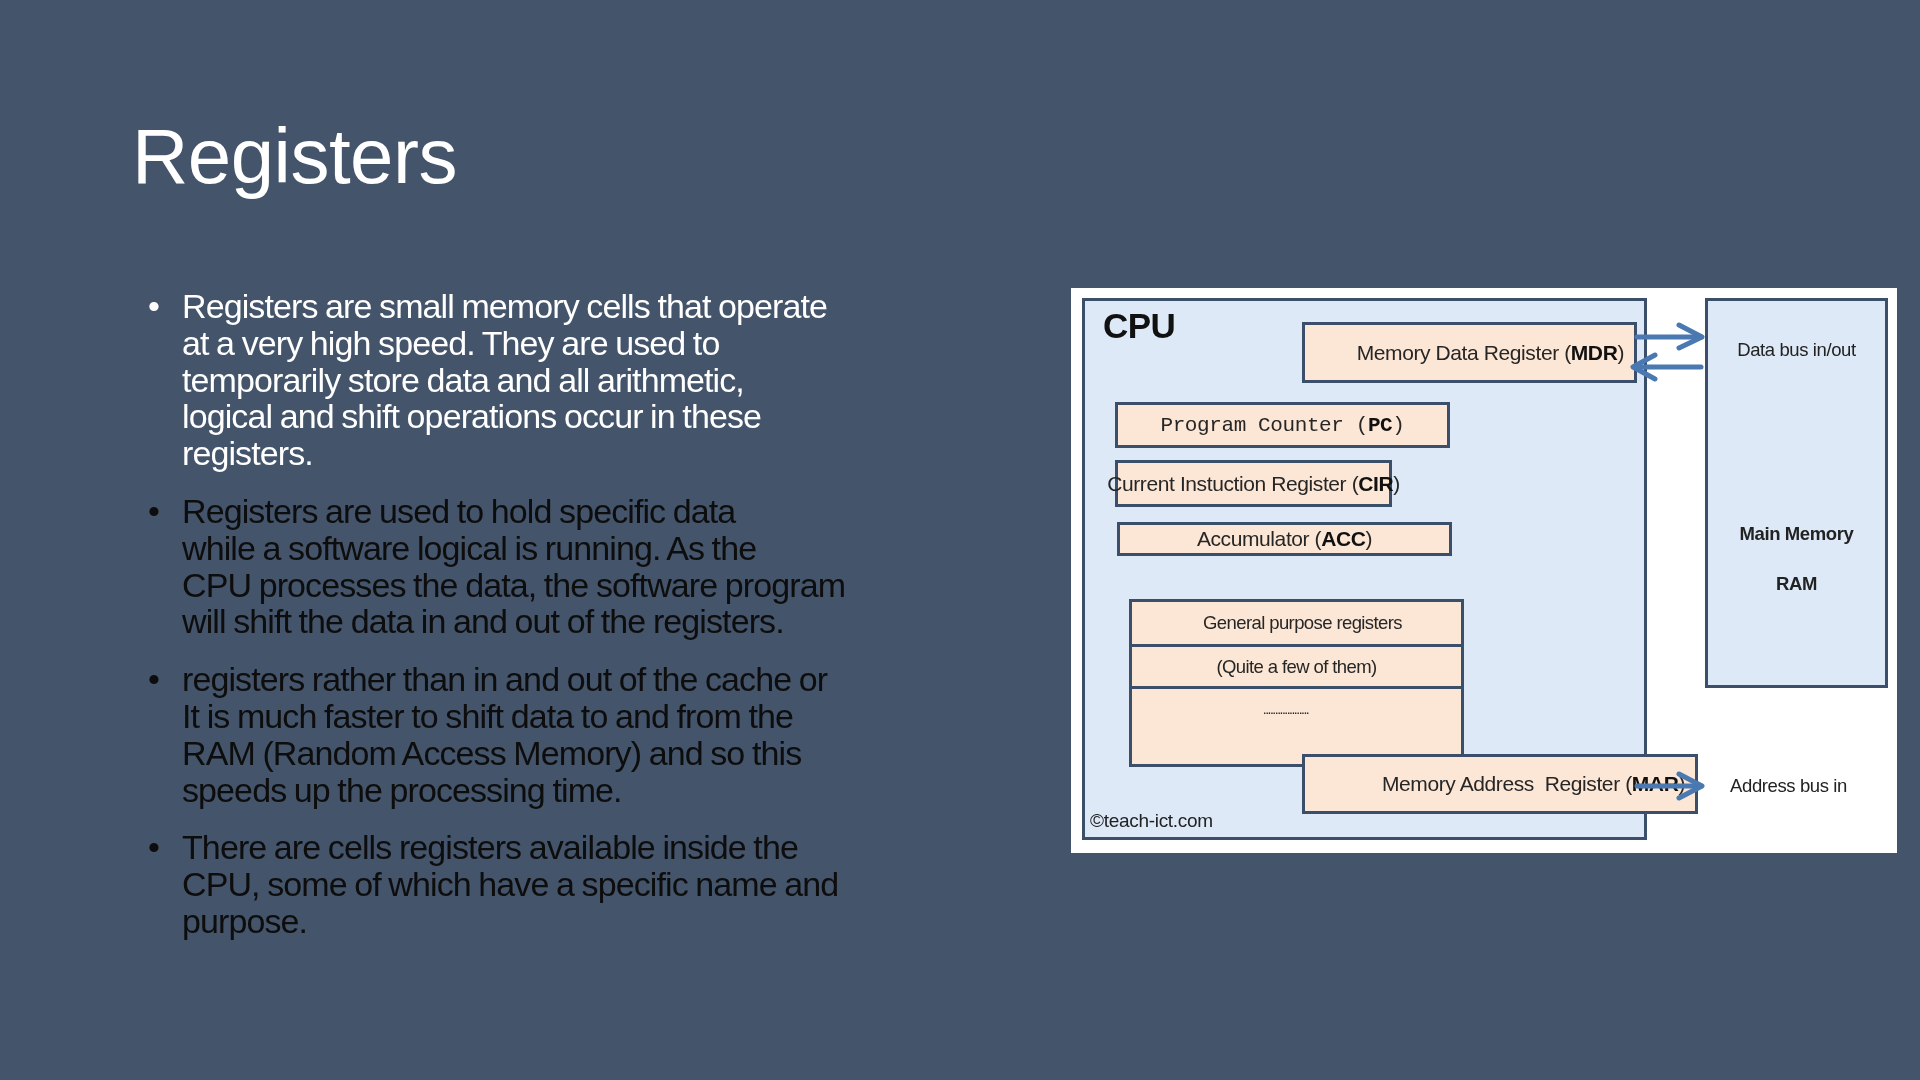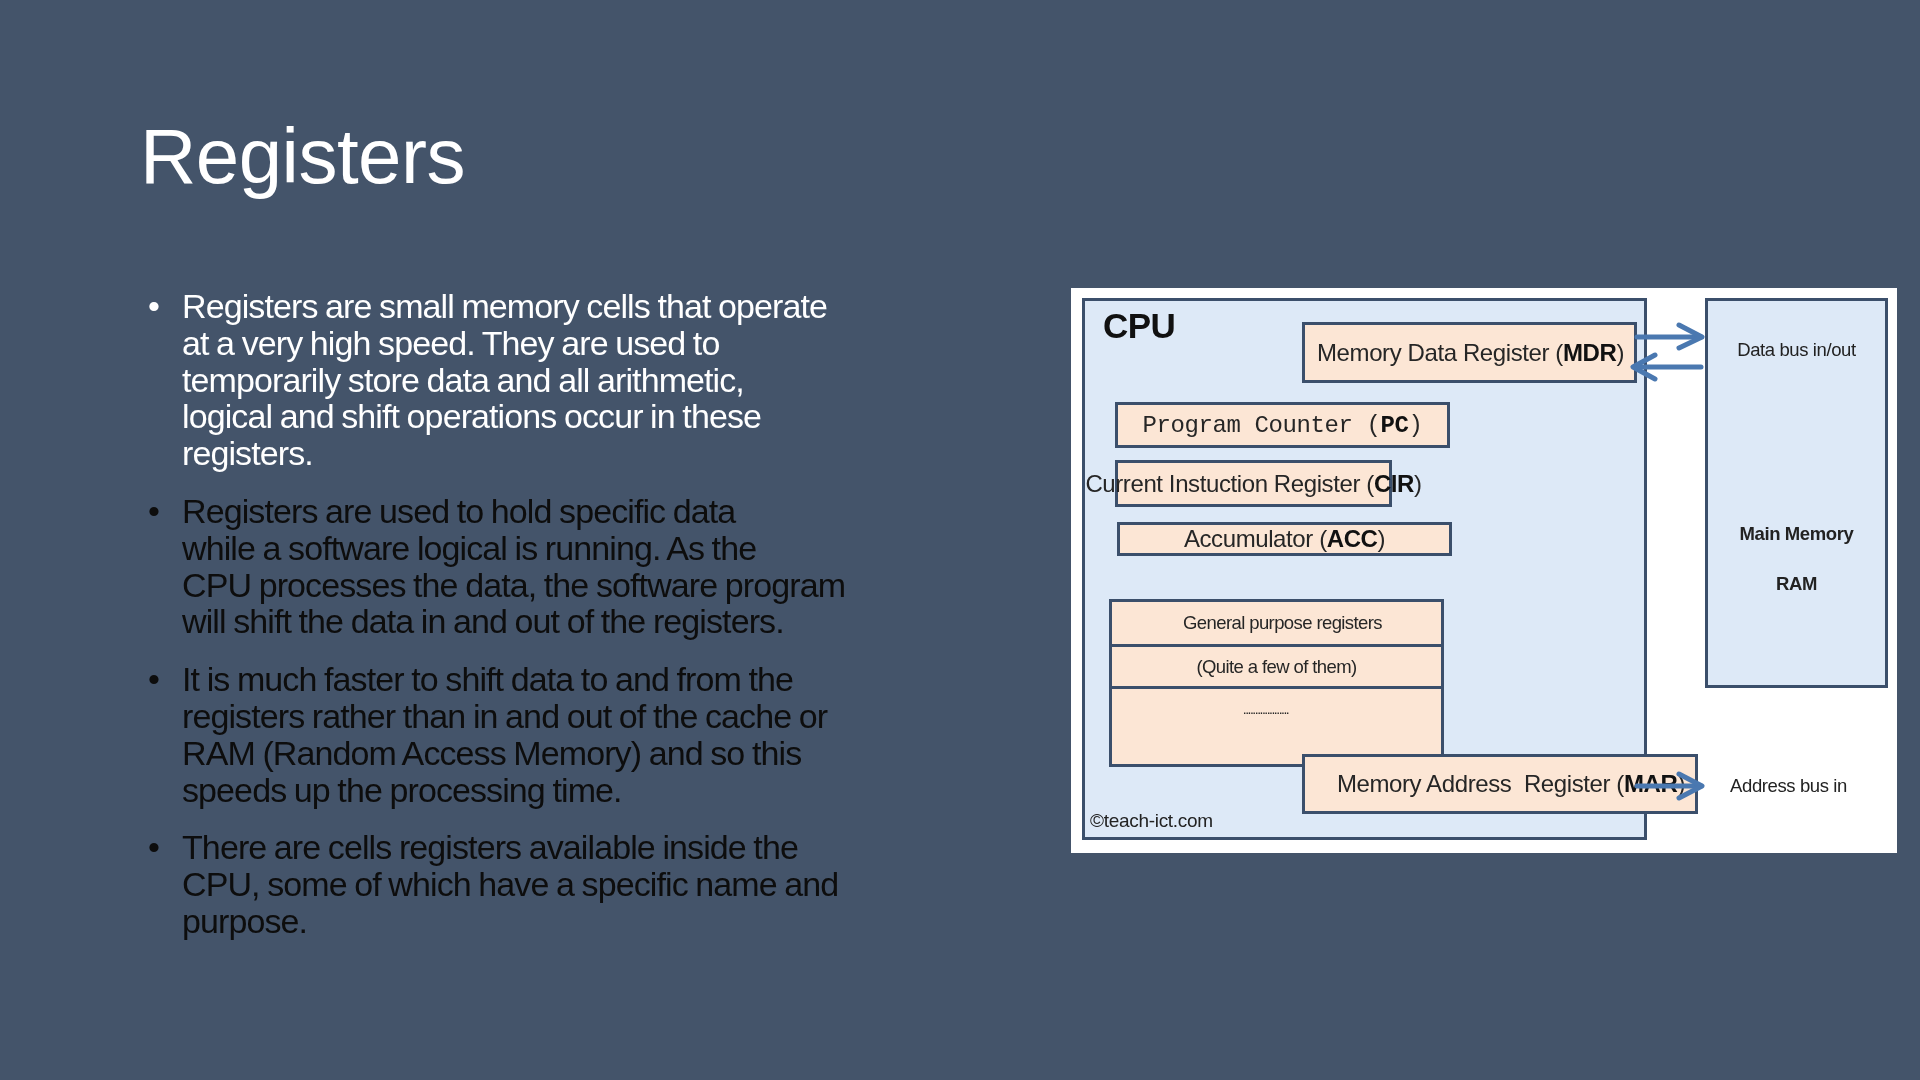--- a/index.html
+++ b/index.html
@@ -3,21 +3,21 @@
 <meta charset="utf-8">
 <style>
   html, body { margin:0; padding:0; }
   body {
     width:1920px; height:1080px; overflow:hidden;
     background:#44546a;
     position:relative;
     font-family:"Liberation Sans", "DejaVu Sans", sans-serif;
   }
   .slide-title {
-    position:absolute; left:140px; top:106px;
+    position:absolute; left:132px; top:106px;
     font-family:"Liberation Sans", sans-serif;
     font-weight:normal; font-size:78px; line-height:100px;
     color:#ffffff; letter-spacing:-0.5px; margin:0;
   }
   .bullets {
     position:absolute; left:146px; top:288px; width:890px;
     margin:0; padding:0; list-style:none;
   }
   .bullet {
     position:relative; padding-left:36px;
@@ -42,28 +42,28 @@
   }
   .cpu-box { left:11px; top:10px; width:565px; height:542px; background:#dde9f7; }
   .ram-box { left:634px; top:10px; width:183px; height:390px; background:#dde9f7; }
   .cpu-label {
     position:absolute; left:32px; top:18px;
     font-size:35px; font-weight:bold; color:#111111; letter-spacing:-0.5px;
   }
   .reg {
     position:absolute; box-sizing:border-box;
     border:3px solid #3b4f6b; background:#fce6d5;
-    font-size:24px; color:#262626; letter-spacing:-0.4px;
+    font-size:21px; color:#262626; letter-spacing:-0.4px;
     display:flex; align-items:center; justify-content:center;
     white-space:nowrap;
   }
   .reg b { color:#111; }
   .reg.right { justify-content:flex-end; padding-right:10px; }
   .gp-group {
-    position:absolute; left:38px; top:311px; width:335px; height:168px;
+    position:absolute; left:58px; top:311px; width:335px; height:168px;
     box-sizing:border-box; border:3px solid #3b4f6b; background:#fce6d5;
   }
   .gp-row {
     height:42px; box-sizing:border-box;
     display:flex; align-items:center; justify-content:center;
     font-size:18.5px; color:#262626; letter-spacing:-0.6px;
   }
   .gp-row + .gp-row { border-top:3px solid #3b4f6b; }
   .copyright {
     position:absolute; left:19px; top:522px;
@@ -92,22 +92,22 @@
   </li>
   <li class="bullet dark">
     <span class="dot">•</span>
     <div>Registers are used to hold specific data</div>
     <div>while a software logical is running. As the</div>
     <div>CPU processes the data, the software program</div>
     <div>will shift the data in and out of the registers.</div>
   </li>
   <li class="bullet dark">
     <span class="dot">•</span>
+    <div>registers rather than in and out of the cache or</div>
     <div>It is much faster to shift data to and from the</div>
-    <div>registers rather than in and out of the cache or</div>
     <div>RAM (Random Access Memory) and so this</div>
     <div>speeds up the processing time.</div>
   </li>
   <li class="bullet dark">
     <span class="dot">•</span>
     <div>There are cells registers available inside the</div>
     <div>CPU, some of which have a specific name and</div>
     <div>purpose.</div>
   </li>
 </ul>

